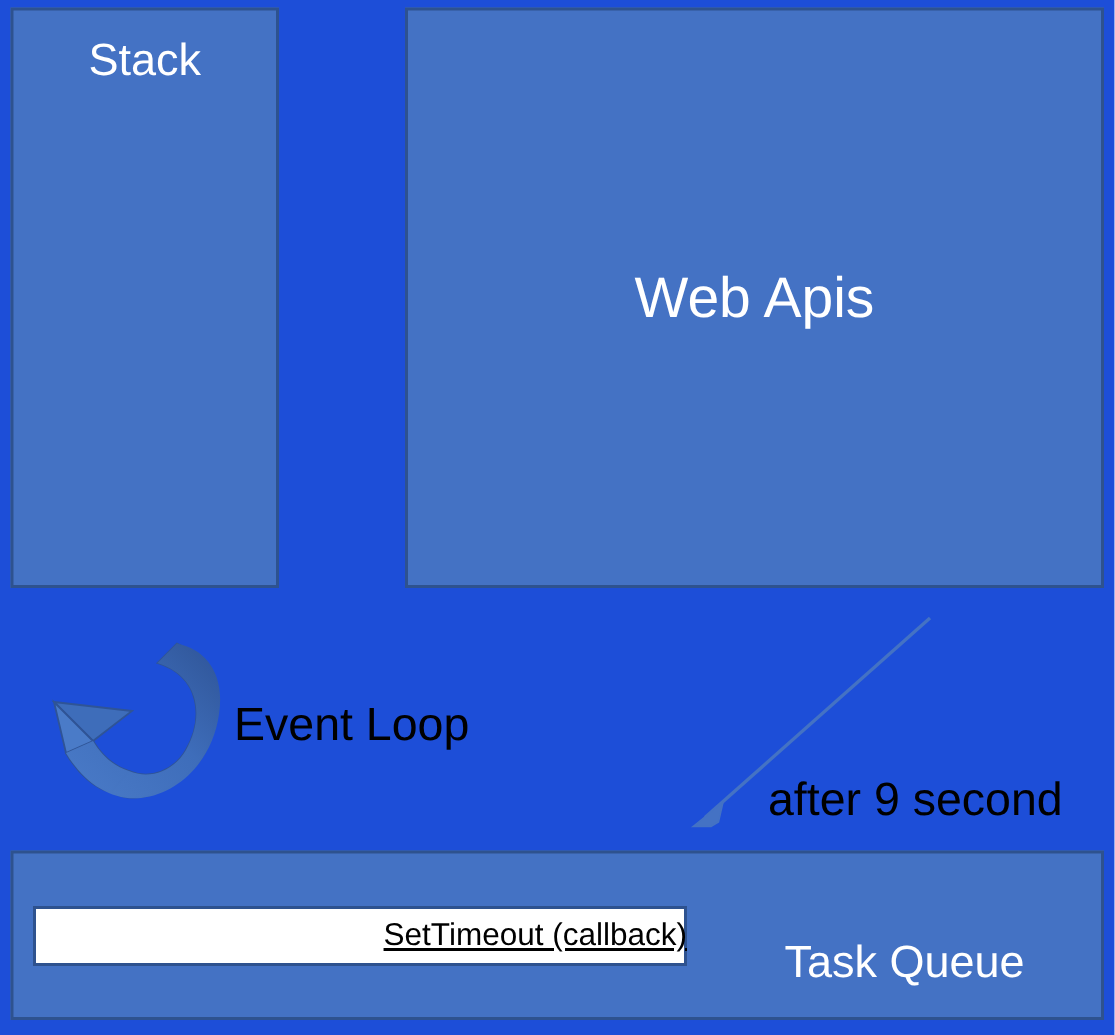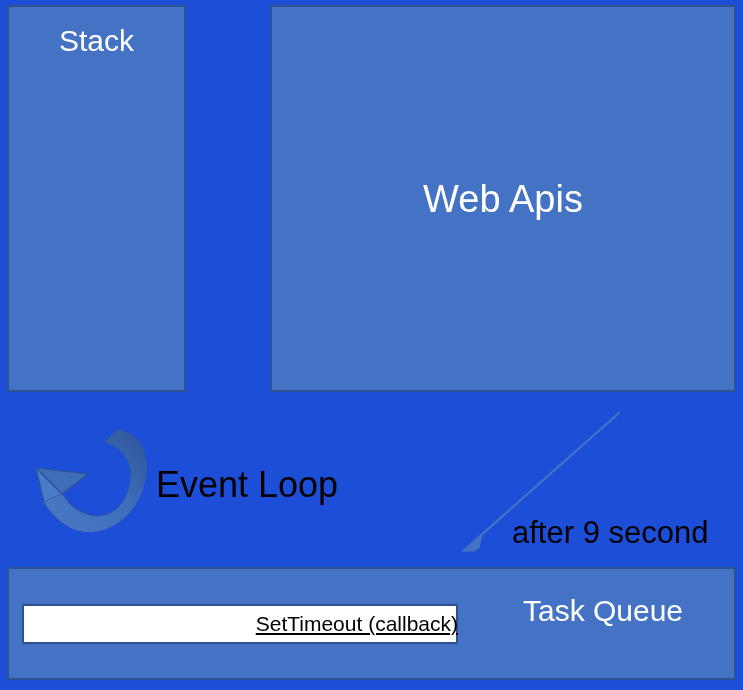--- a/index.html
+++ b/index.html
@@ -66,21 +66,21 @@
 
   
   #taskqueue-box {
     left: 7px;
     top: 567px;
     width: 729px;
     height: 113px;
   }
   #taskqueue-label {
     left: 470px;
-    top: 596px;
+    top: 627px;
     width: 266px;
     text-align: center;
     font-size: 30px;
   }
 
   
   #callback-box {
     position: absolute;
     left: 22px;
     top: 604px;
@@ -117,21 +117,21 @@
   
   .free-text {
     position: absolute;
     color: #000000;
     white-space: nowrap;
     line-height: 1;
   }
   #event-loop-label {
     left: 156px;
     top: 467px;
-    font-size: 36px;
+    font-size: 31px;
   }
   #after-second-label {
     left: 512px;
     top: 517px;
     font-size: 31px;
   }
 </style>
 </head>
 <body>
 

